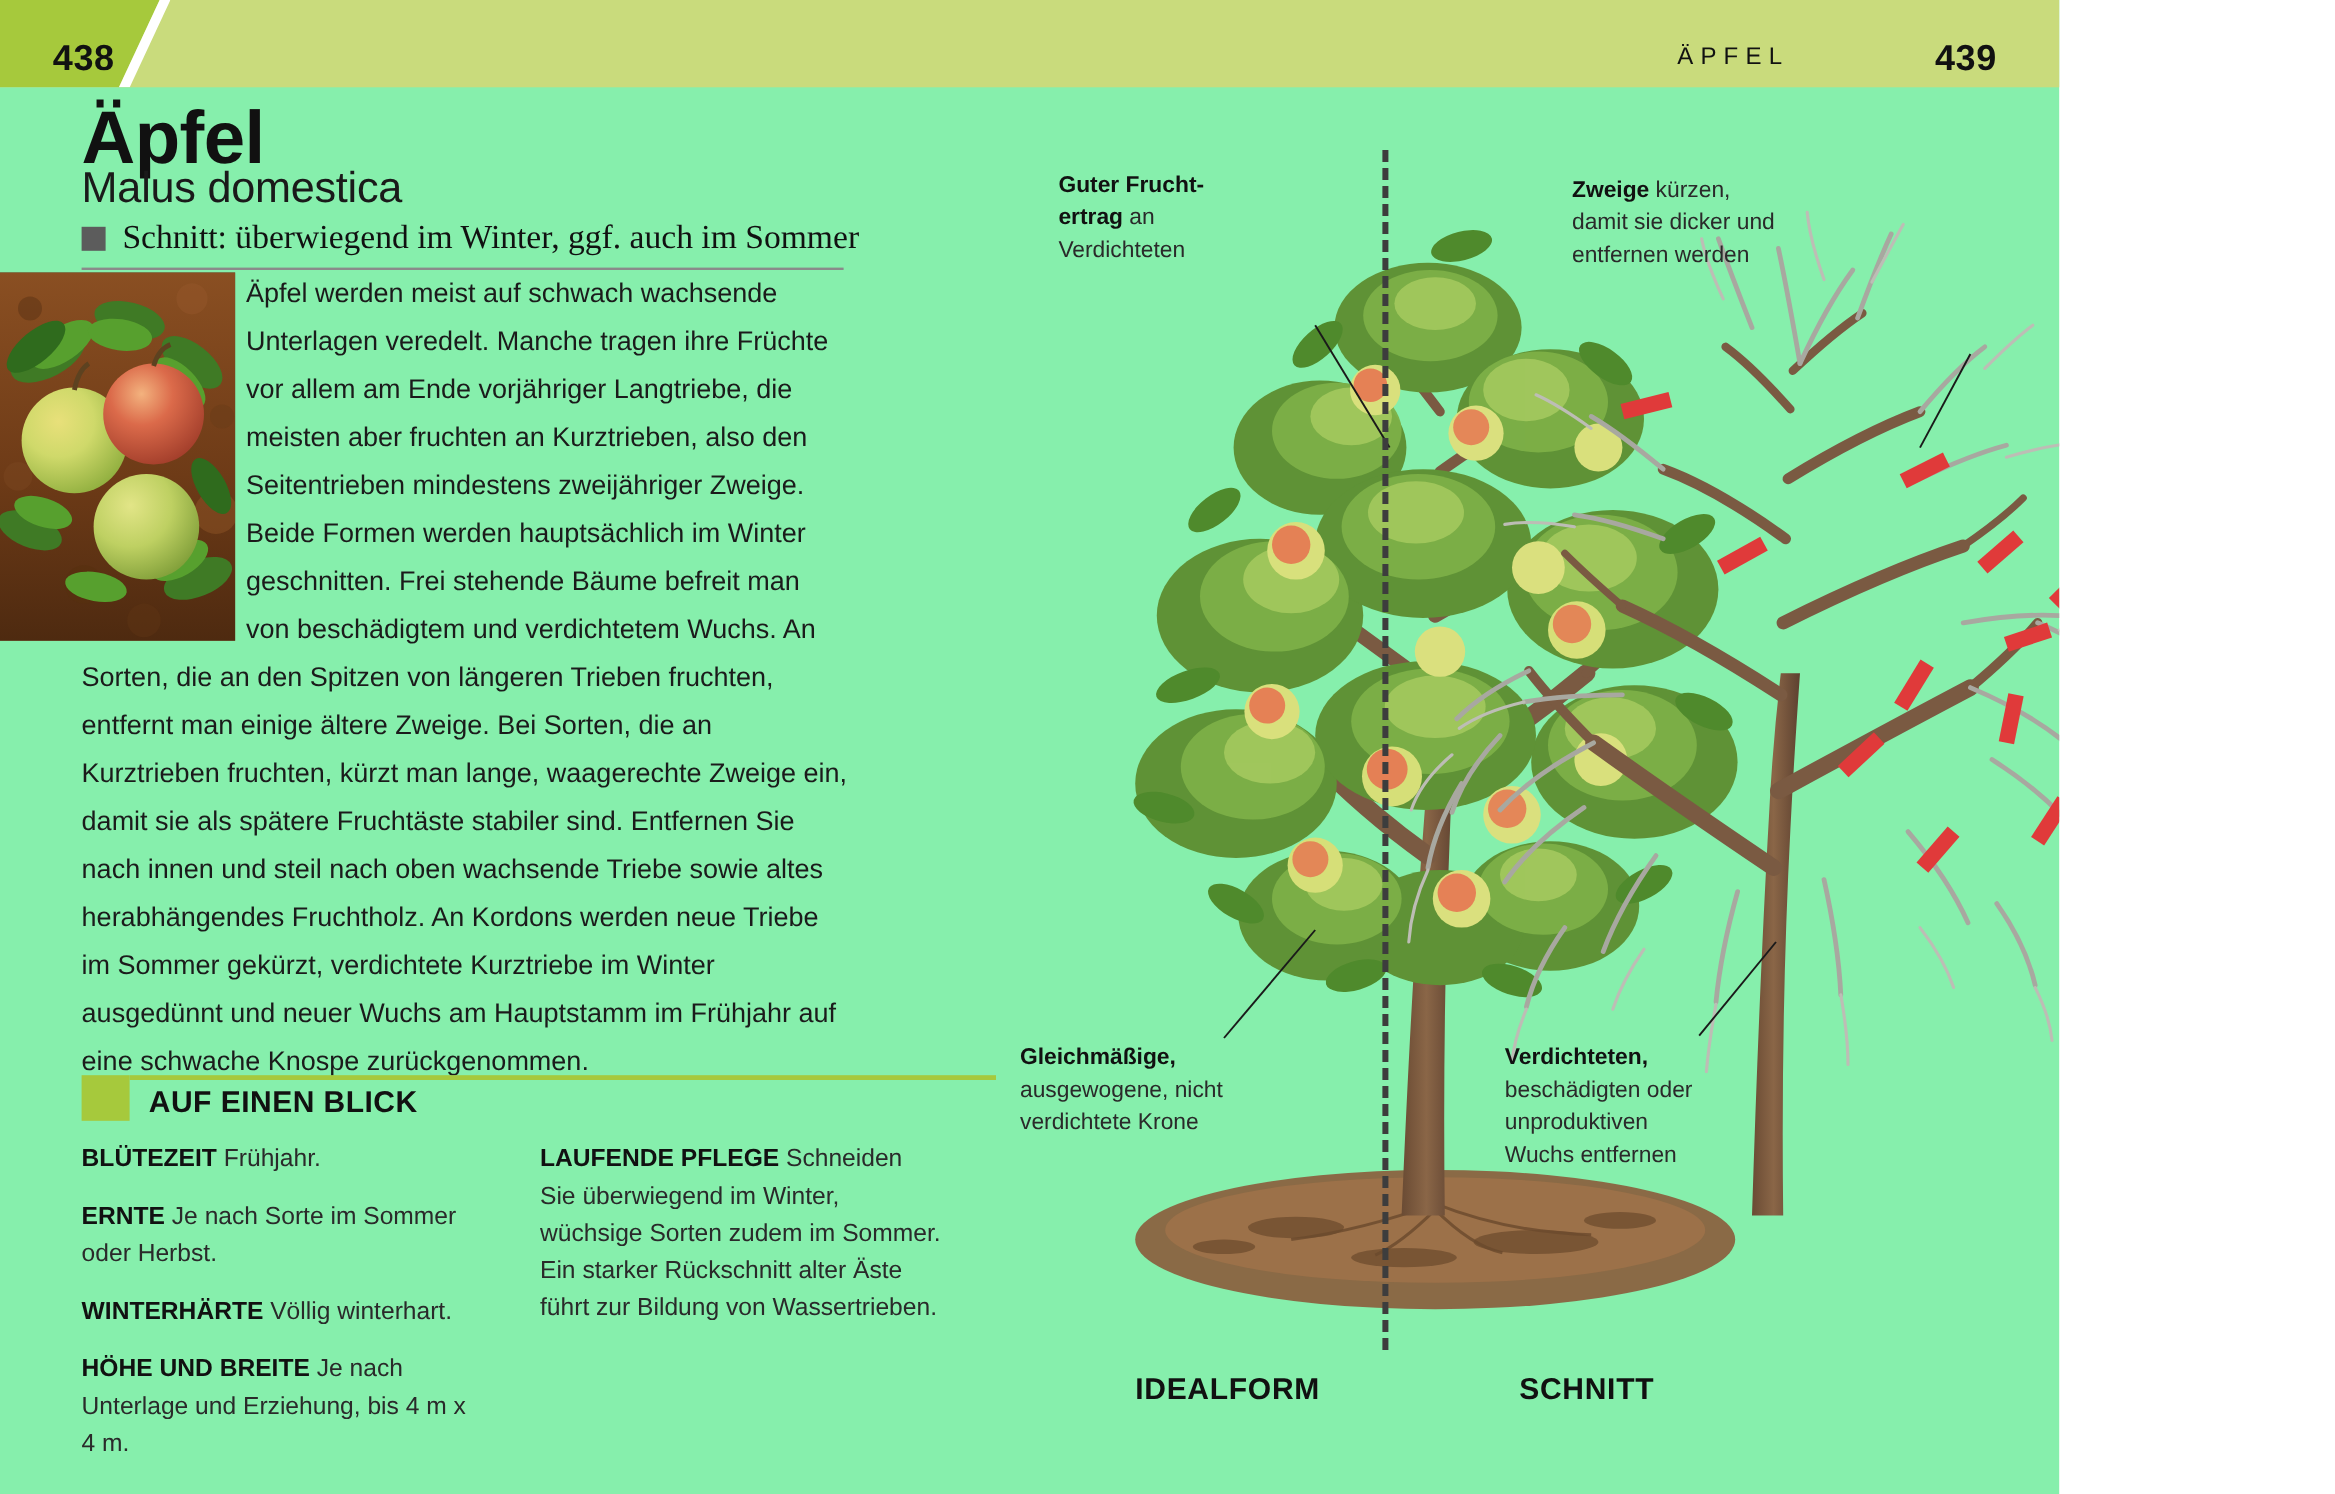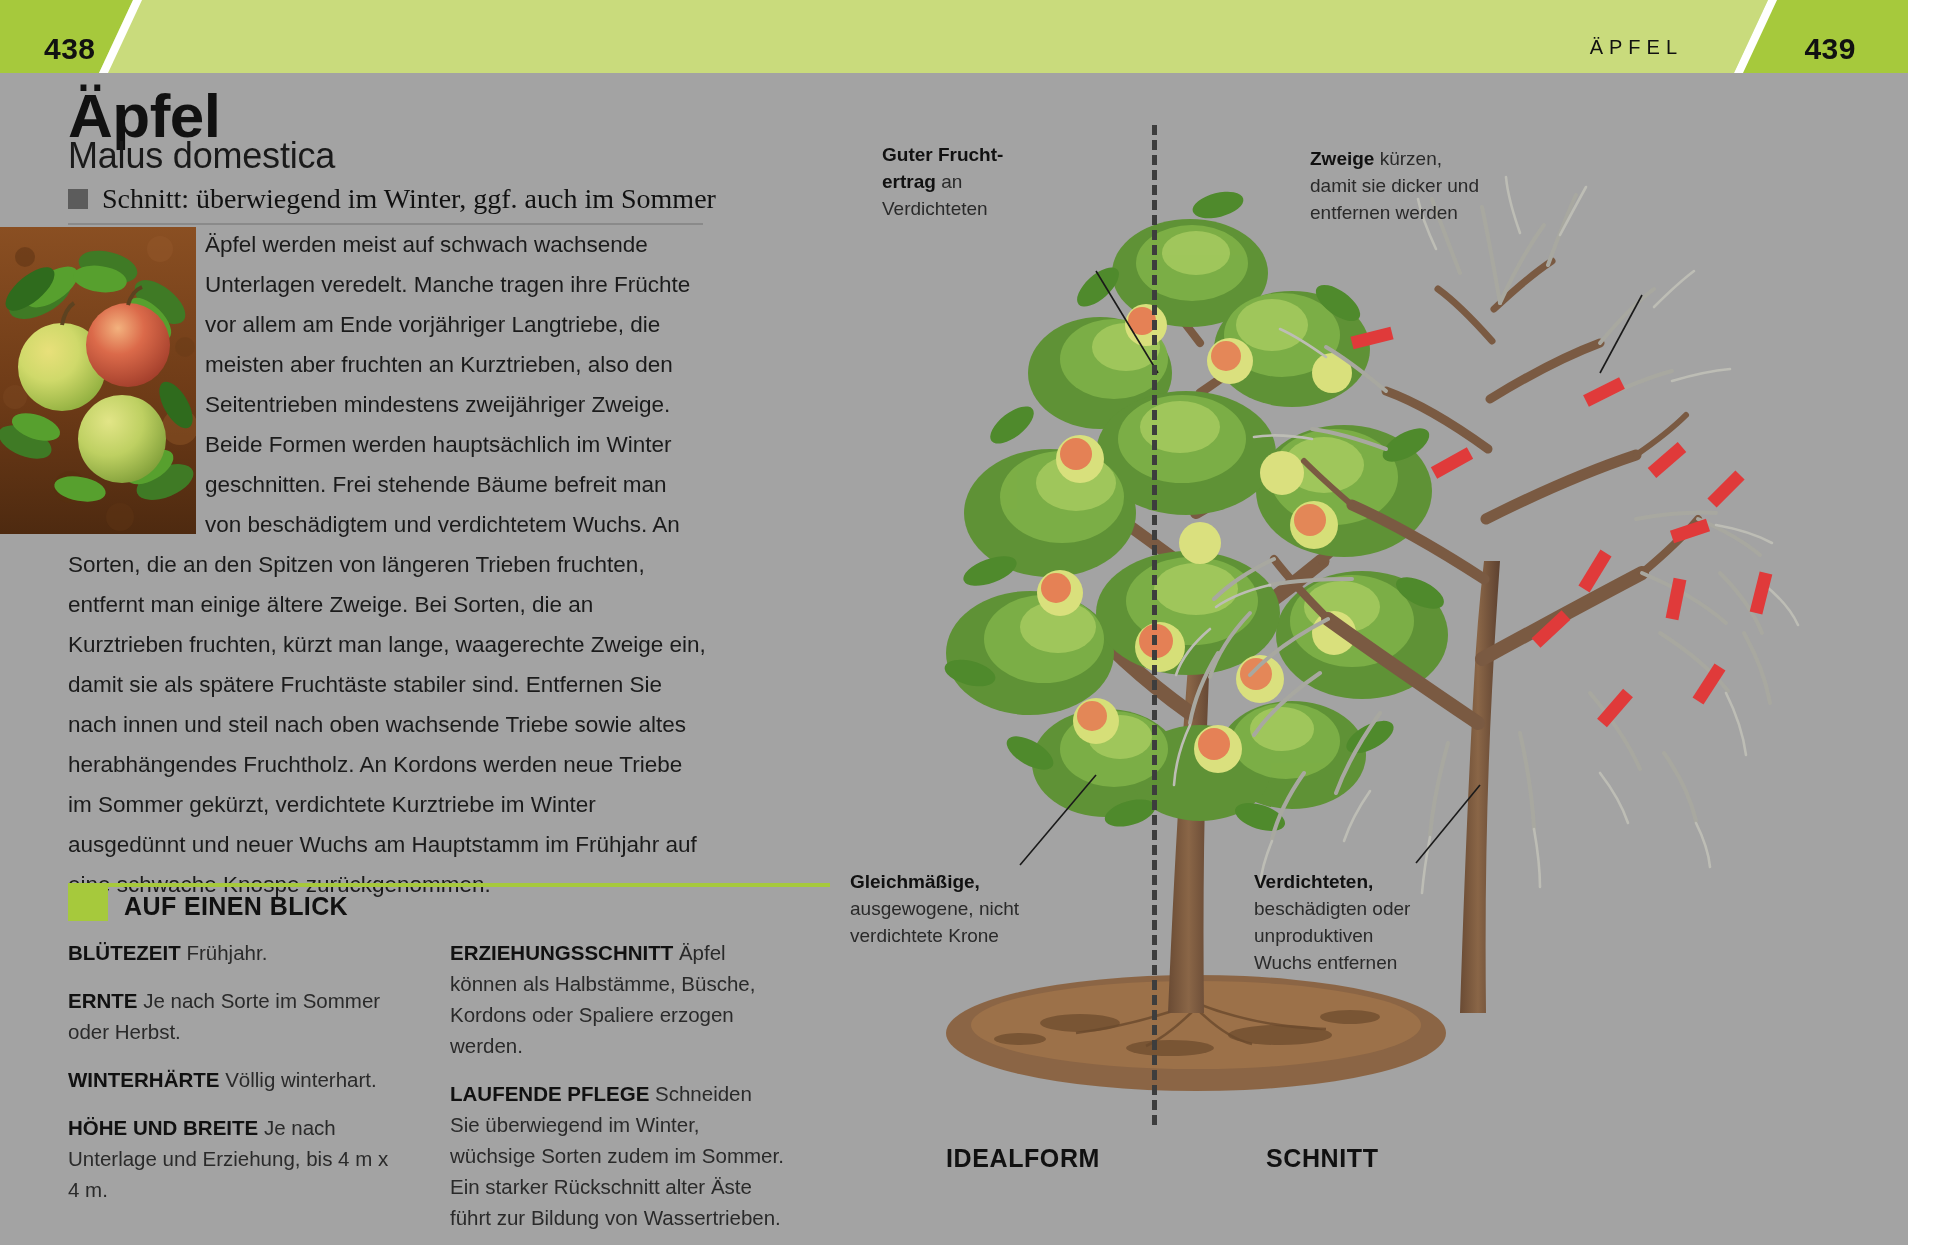--- a/index.html
+++ b/index.html
@@ -6,24 +6,24 @@
     margin: 0;
     padding: 0;
     background: #ffffff;
   }
   body {
     font-family: "Liberation Sans", sans-serif;
     -webkit-font-smoothing: antialiased;
   }
   .page {
     position: relative;
-    width: 1908px;
+    width: 1716px;
     height: 1245px;
     overflow: hidden;
-    background: #a3a3a3;
+    background: #86efac;
   }
 
   
   .header-band {
     position: absolute;
     top: 0;
     left: 0;
     width: 1946px;
     height: 73px;
     overflow: hidden;
@@ -169,20 +169,21 @@
   .glance {
     position: absolute;
     top: 810px;
     left: 68px;
     width: 762px;
   }
   .glance-head-row {
     display: flex;
     align-items: stretch;
     height: 38px;
+    margin-top: 13px;
   }
   .glance-swatch {
     width: 40px;
     background: #a6c93c;
     flex: 0 0 auto;
   }
   .glance-head-bar {
     flex: 1 1 auto;
     position: relative;
   }
@@ -380,23 +381,20 @@
             <b>ERNTE</b><span> Je nach Sorte im Sommer oder Herbst.</span>
           </div>
           <div class="glance-item">
             <b>WINTERHÄRTE</b><span> Völlig winterhart.</span>
           </div>
           <div class="glance-item">
             <b>HÖHE UND BREITE</b><span> Je nach Unterlage und Erziehung, bis 4 m x 4 m.</span>
           </div>
         </div>
         <div class="glance-col">
-          <div class="glance-item">
-            <b>ERZIEHUNGSSCHNITT</b><span> Äpfel können als Halbstämme, Büsche, Kordons oder Spaliere erzogen werden.</span>
-          </div>
           <div class="glance-item">
             <b>LAUFENDE PFLEGE</b><span> Schneiden Sie überwiegend im Winter, wüchsige Sorten zudem im Sommer. Ein starker Rückschnitt alter Äste führt zur Bildung von Wassertrieben.</span>
           </div>
         </div>
       </div>
     </div>
   </div>
 
   <div class="right-page">
 

